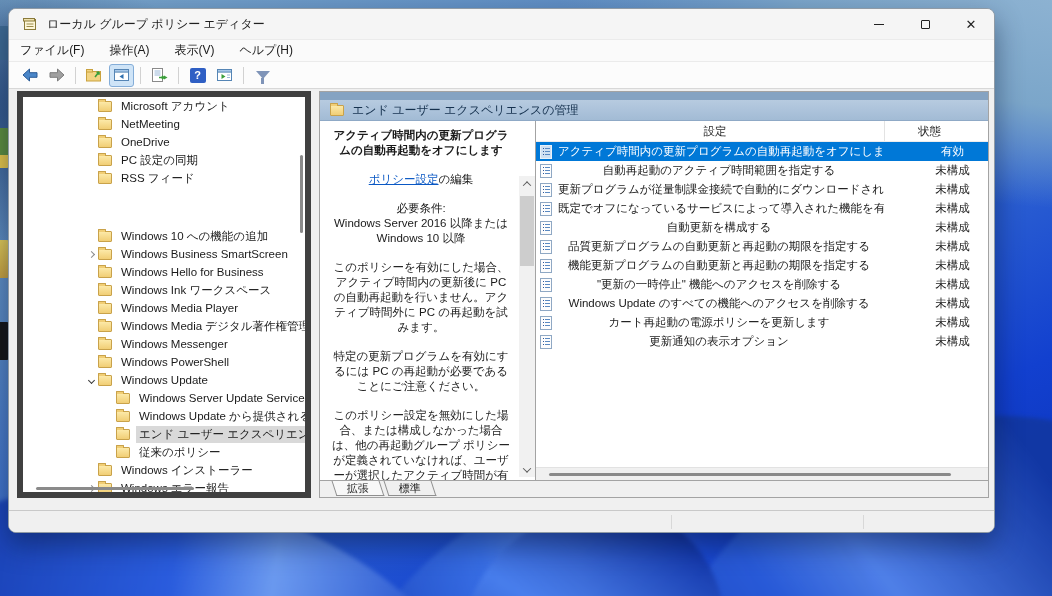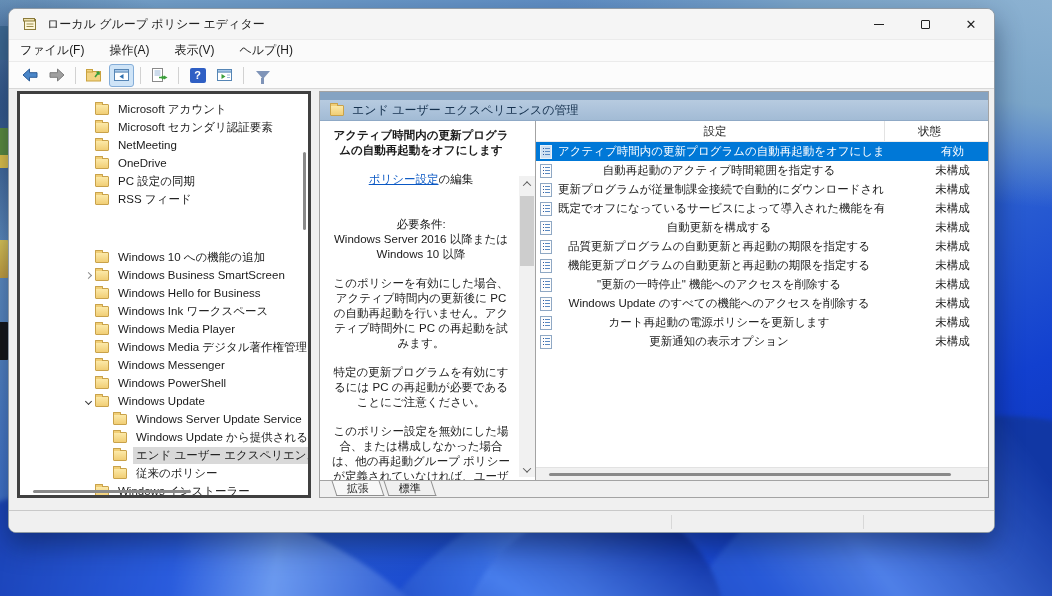--- a/index.html
+++ b/index.html
@@ -56,21 +56,21 @@
   .help-box { width:16px; height:15px; background:#2f5fc4; border-radius:2px; color:#fff;
     font-size:11px; font-weight:bold; display:flex; align-items:center; justify-content:center; }
   .funnel { width:0; height:0; border-left:7px solid transparent; border-right:7px solid transparent;
     border-top:8px solid #7f94b8; position:relative; }
   .funnel::after { content:""; position:absolute; left:-1.5px; top:-1px; width:3px; height:6px; background:#7f94b8; }
 
   .main { flex:1; position:relative; background:#f0f0f0; min-height:0; }
 
   
   .tree-pane { position:absolute; left:8px; top:2px; bottom:12px; width:294px;
-    background:#fff; border:3px solid #404040; overflow:hidden; padding-top:6px; }
+    background:#fff; border:6px solid #404040; overflow:hidden; }
   .tree-item { height:18px; display:flex; align-items:center; font-size:11.5px; white-space:nowrap; overflow:hidden; }
   .tree-item.selected .tlabel { background:#d9d9d9; }
   .arrow-slot { width:14px; flex:none; display:flex; align-items:center; justify-content:center; }
   .chev-r { width:5px; height:5px; border-top:1.3px solid #8a8a8a; border-right:1.3px solid #8a8a8a; transform:rotate(45deg); }
   .chev-d { width:5px; height:5px; border-left:1.6px solid #3a3a3a; border-bottom:1.6px solid #3a3a3a; transform:rotate(-45deg); }
   .folder { width:14px; height:11px; background:linear-gradient(#fce9a8,#f1ce75); border:1px solid #c9a24a;
     border-radius:1px; position:relative; margin:0 6px 0 0; flex:none; }
   .folder::before { content:""; position:absolute; top:-3px; left:-1px; width:6px; height:2px;
     background:#f1ce75; border:1px solid #c9a24a; border-bottom:none; border-radius:1px 1px 0 0; }
   .tlabel { padding:1px 3px; overflow:hidden; }
@@ -84,21 +84,21 @@
   .banner { height:21px; flex:none; background:linear-gradient(#b7cbe0,#a2bbd5); border-bottom:1px solid #8fa9c6;
     display:flex; align-items:center; gap:8px; padding-left:10px; font-size:12px; color:#15314e; }
   .banner .folder { margin:0; }
   .panes { flex:1; display:flex; min-height:0; }
 
   
   .desc-pane { width:216px; flex:none; border-right:1px solid #a3a3a3; position:relative; background:#fff; overflow:hidden; }
   .desc-content { position:absolute; left:0; top:0; right:17px; bottom:0; padding:7px 5px 0 9px;
     font-size:11.5px; line-height:15px; overflow:hidden; }
   .desc-title { font-weight:bold; margin-bottom:14px; }
-  .desc-link-line { margin-bottom:30px; }
+  .desc-link-line { margin-bottom:14px; }
   .plink { color:#0a58c4; text-decoration:underline; }
   .desc-block { margin-bottom:14px; }
   .desc-scroll { position:absolute; right:0; top:55px; bottom:3px; width:16px; background:#f1f1f1; }
   .sc-arrow { position:absolute; left:0; width:16px; height:15px; display:flex; align-items:center; justify-content:center; }
   .sc-up { top:0; } .sc-down { bottom:0; }
   .chev-up { width:6px; height:6px; border-left:1.5px solid #5a5a5a; border-top:1.5px solid #5a5a5a; transform:rotate(45deg) translate(1px,1px); }
   .chev-dn { width:6px; height:6px; border-left:1.5px solid #5a5a5a; border-bottom:1.5px solid #5a5a5a; transform:rotate(-45deg) translate(1px,-1px); }
   .sc-thumb { position:absolute; left:1px; top:20px; width:14px; height:70px; background:#cdcdcd; }
 
   
@@ -235,25 +235,20 @@
       <div class="tree-pane" id="tree-pane">
         <div id="tree-list">
             <div class="tree-item" style="padding-left: 61px;">
               <span class="arrow-slot"></span>
               <span class="folder"></span>
               <span class="tlabel">Microsoft アカウント</span>
             </div>
             <div class="tree-item" style="padding-left: 61px;">
               <span class="arrow-slot"></span>
               <span class="folder"></span>
-              <span class="tlabel">Microsoft セカンダリ認証要素</span>
-            </div>
-            <div class="tree-item" style="padding-left: 61px;">
-              <span class="arrow-slot"></span>
-              <span class="folder"></span>
               <span class="tlabel">NetMeeting</span>
             </div>
             <div class="tree-item" style="padding-left: 61px;">
               <span class="arrow-slot"></span>
               <span class="folder"></span>
               <span class="tlabel">OneDrive</span>
             </div>
             <div class="tree-item" style="padding-left: 61px;">
               <span class="arrow-slot"></span>
               <span class="folder"></span>

